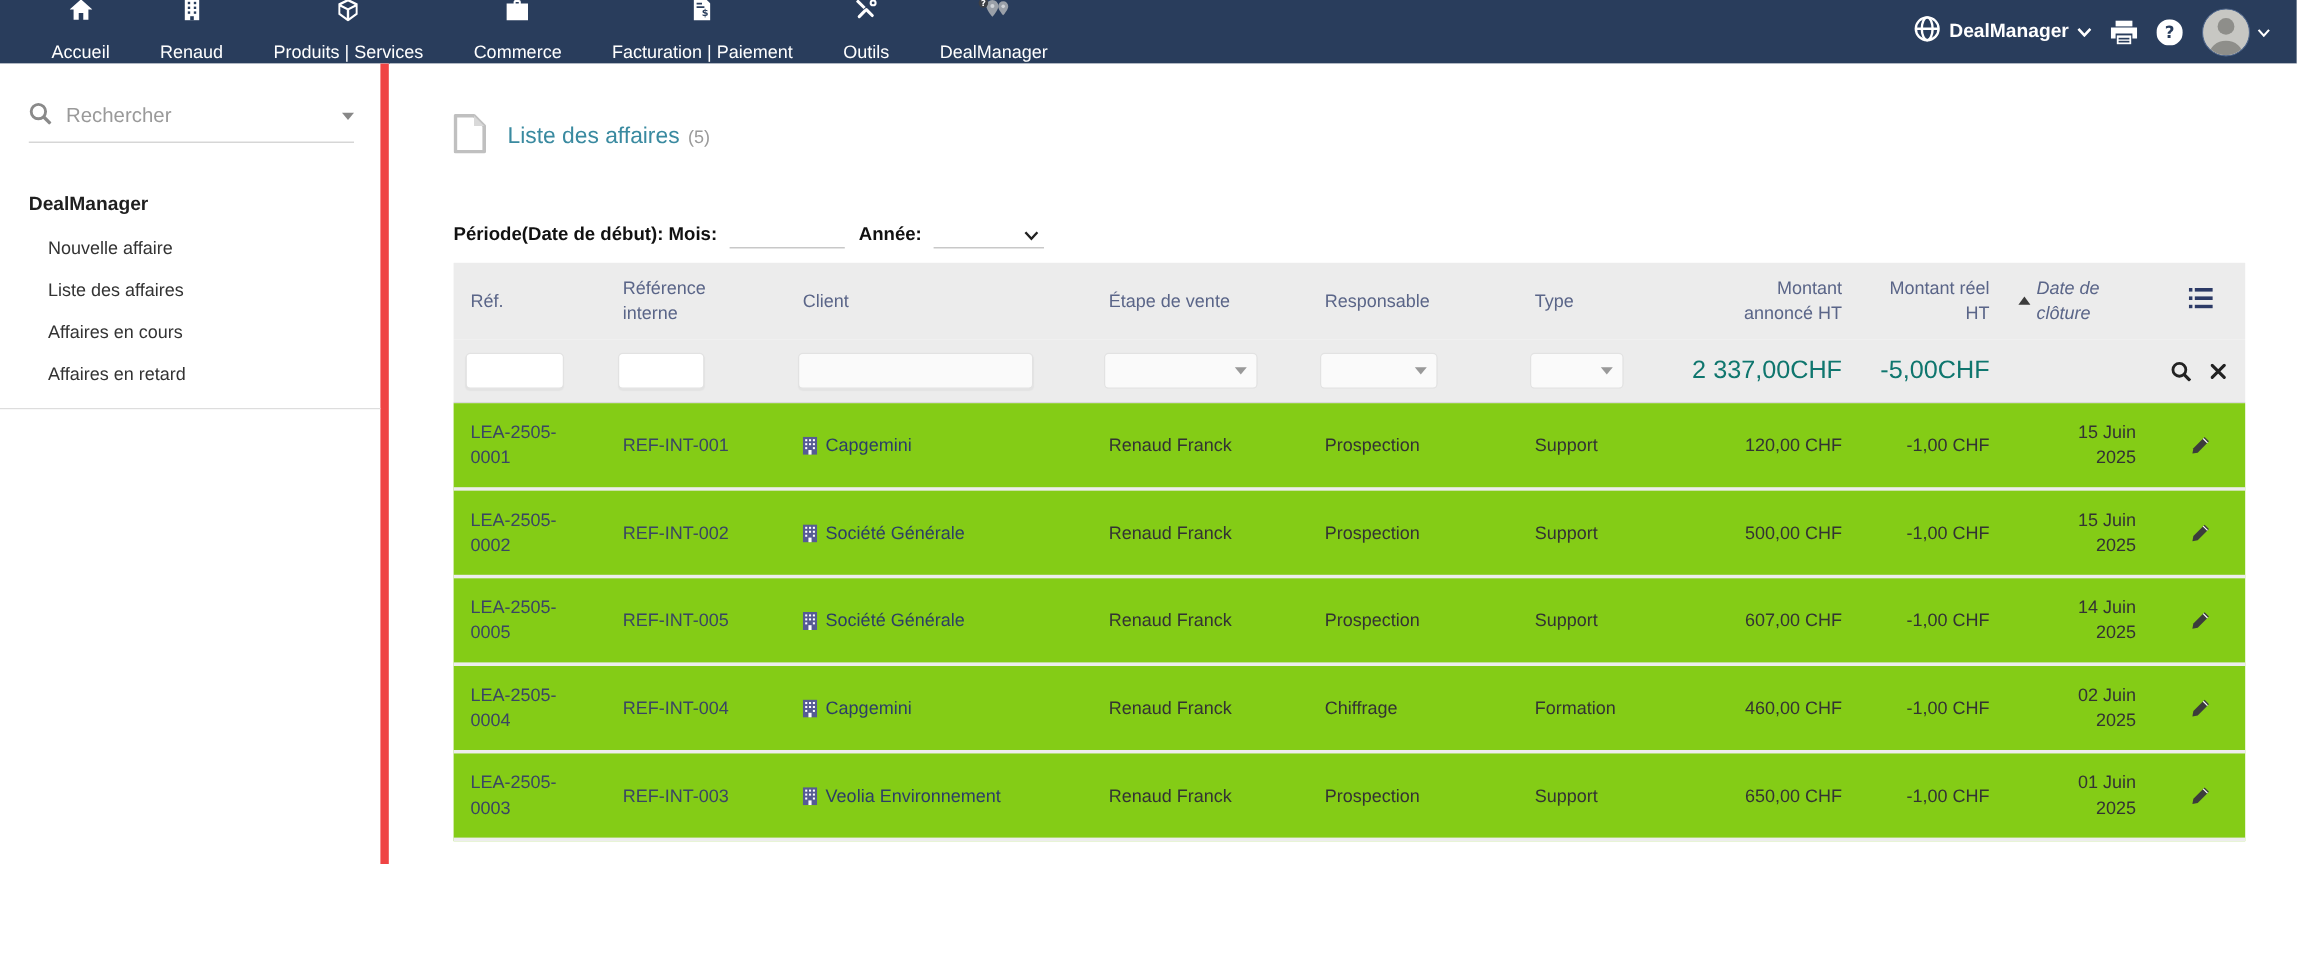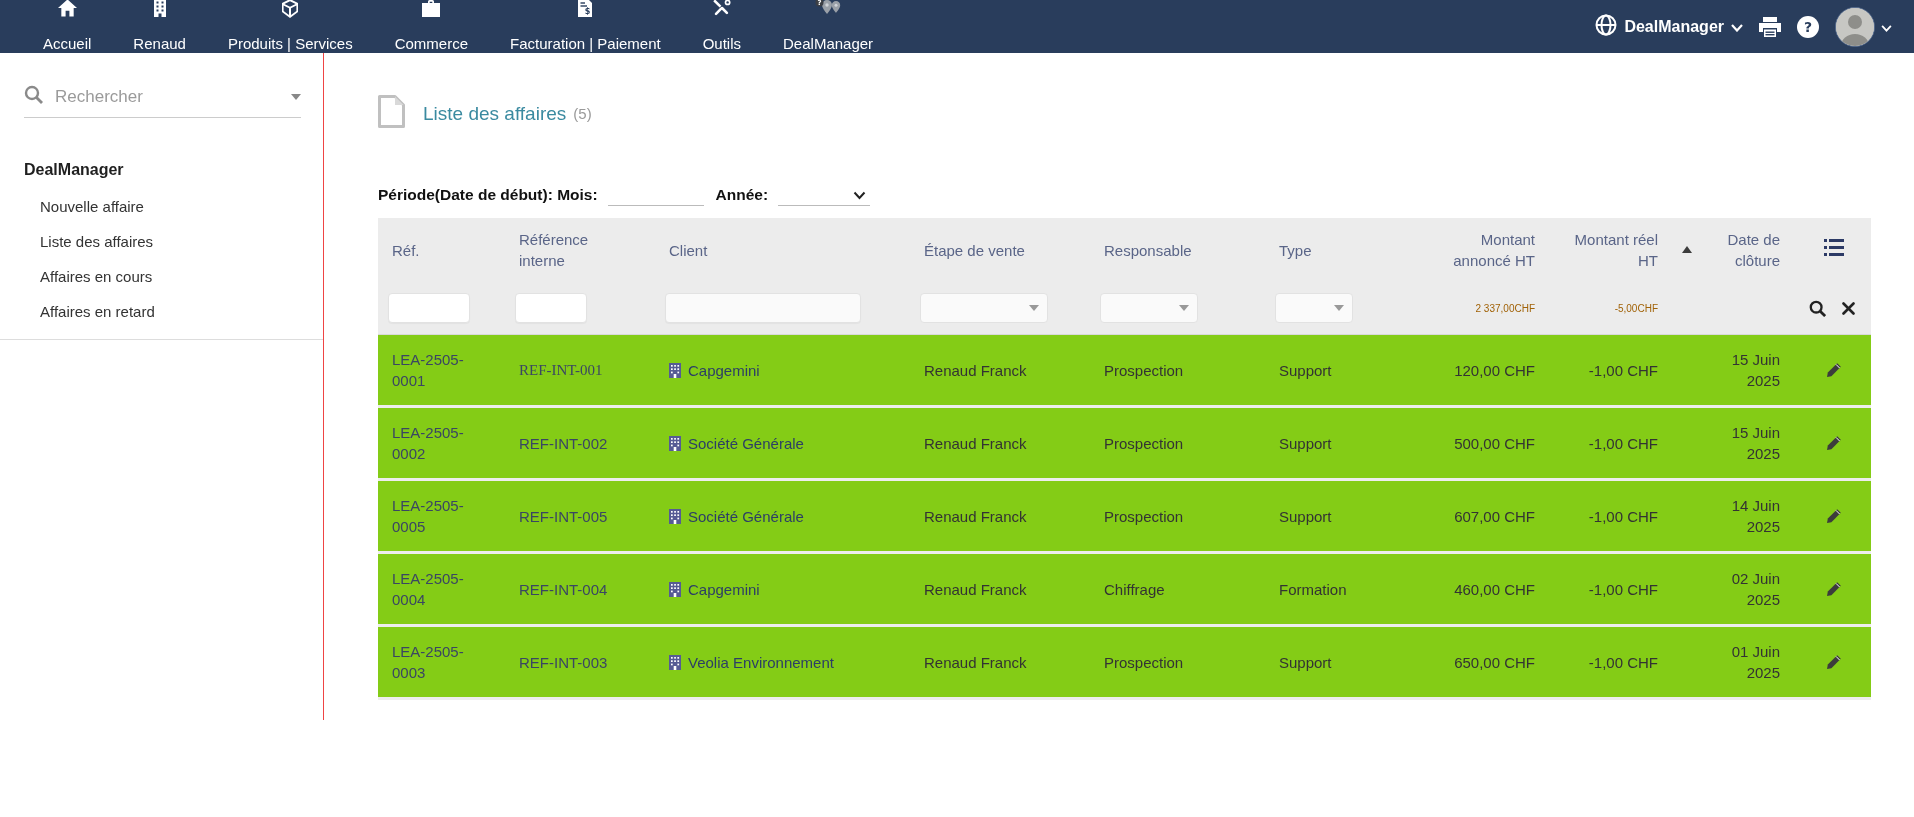--- a/index.html
+++ b/index.html
@@ -13,21 +13,21 @@
   .nav-item .nicon{height:22px;display:flex;align-items:center;justify-content:center;margin-bottom:1px;}
   .nav-item .nlabel{font-size:15px;line-height:16px;white-space:nowrap;padding-bottom:4px;margin-top:16px;}
   .nav-right{margin-left:auto;display:flex;align-items:center;gap:16px;color:#fff;}
   .app-switch{display:flex;align-items:center;gap:7px;cursor:pointer;}
   .app-switch .app-name{font-size:16px;font-weight:bold;}
   .icon-btn{display:flex;align-items:center;cursor:pointer;}
   .avatar-wrap{display:flex;align-items:center;gap:6px;cursor:pointer;}
   .avatar{width:38px;height:38px;border-radius:50%;overflow:hidden;display:block;border:1px solid #51688c;background:#c9c9c5;}
 
   
-  .sidebar{position:absolute;top:53px;left:0;width:324px;height:667px;background:#fff;border-right:1px solid #ef4444;box-sizing:border-box;}
+  .sidebar{position:absolute;top:53px;left:0;width:324px;height:667px;background:#fff;border-right:7px solid #ef4444;box-sizing:border-box;}
   .search-row{display:flex;align-items:center;margin:32px 22px 0 24px;border-bottom:1px solid #ccc;padding-bottom:9px;}
   .search-row input{border:none;outline:none;flex:1;font-size:17px;color:#444;margin-left:10px;font-family:inherit;}
   .search-row input::placeholder{color:#9a9a9a;}
   .caret-down{width:0;height:0;border-left:5px solid transparent;border-right:5px solid transparent;border-top:6px solid #888;margin-left:6px;}
   .side-title{font-size:16px;font-weight:bold;color:#1f1f1f;margin:43px 0 0 24px;}
   .side-nav{margin:10px 0 0 40px;}
   .side-item{font-size:15px;color:#333;padding:9px 0;cursor:pointer;}
   .side-divider{border-bottom:1px solid #ddd;margin:10px 0 0 0;}
 
   
@@ -52,21 +52,21 @@
   .w-amount{max-width:110px;}
   .w-date{max-width:86px;}
   .sort-asc{width:0;height:0;border-left:5px solid transparent;border-right:5px solid transparent;border-bottom:7px solid #3c3c3c;display:inline-block;margin:0 5px 2px 0;flex:0 0 auto;}
   .tfilter{background:#ececec;height:52px;align-items:center;border-bottom:1px solid #d9d9d9;}
   .fcell{padding:0 8px 0 10px;display:flex;align-items:center;}
   .fcell.r{justify-content:flex-end;padding-right:10px;}
   .fin{background:#fff;border:1px solid #e2e2e2;border-radius:4px;height:30px;box-sizing:border-box;box-shadow:0 1px 1px rgba(0,0,0,.04);outline:none;font-family:inherit;font-size:14px;padding:0 6px;}
   .fin.light{background:#fafafa;}
   .fsel{background:#fafafa;border:1px solid #e2e2e2;border-radius:4px;height:30px;box-sizing:border-box;display:flex;align-items:center;justify-content:flex-end;cursor:pointer;}
   .fsel .caret-down{margin-right:8px;border-top-color:#999;}
-  .ftotal{font-size:10px;color:#a16207;}
+  .ftotal{font-size:21px;color:#0f766e;}
   .ficons{display:flex;align-items:center;gap:16px;justify-content:center;width:100%;}
   .trow{background:#84cc16;height:70px;align-items:center;border-bottom:3px solid #ededed;}
   .tcell{font-size:15px;color:#333;padding:0 8px 0 14px;line-height:21px;}
   .tcell.r{text-align:right;padding-right:10px;}
   .ref-link{color:#3a4663;display:inline-block;max-width:92px;}
   .client-link{color:#2c3e66;display:flex;align-items:center;gap:7px;}
   .date-txt{display:inline-block;max-width:74px;}
   .acell{display:flex;justify-content:center;}
   .pencil-btn{cursor:pointer;display:flex;}
 </style>
@@ -283,21 +283,21 @@
             <span class="hwrap">Type</span>
           </div>
         <div class="hcell r">
             <span class="hwrap w-amount" style="text-align:right;">Montant annoncé HT</span>
           </div>
         <div class="hcell r">
             <span class="hwrap w-amount" style="text-align:right;">Montant réel HT</span>
           </div>
         <div class="hcell r">
             <span class="sort-asc"></span>
-            <span class="hwrap w-date" style="text-align:right;">Date de clôture</span>
+            <span class="hwrap w-date" style="text-align:left;font-style:italic;">Date de clôture</span>
           </div>
         <div class="hcell" style="justify-content:center;">
           <span>
             <svg width="20" height="17" viewBox="0 0 20 17">
                 <g fill="#2c3a66">
                   <rect x="0" y="0" width="3" height="3"></rect>
                   <rect x="5" y="0" width="15" height="3"></rect>
                   <rect x="0" y="7" width="3" height="3"></rect>
                   <rect x="5" y="7" width="15" height="3"></rect>
                   <rect x="0" y="14" width="3" height="3"></rect>
@@ -355,21 +355,21 @@
                     <line x1="11.5" y1="1.5" x2="1.5" y2="11.5"></line>
                   </g>
                 </svg>
             </span>
           </span>
         </div>
       </div>
 
       <div class="row trow">
         <div class="tcell"><span class="ref-link">LEA-2505-0001</span></div>
-        <div class="tcell"><span class="ref-link" style="max-width:none;font-family:Liberation Serif, serif;">REF-INT-001</span></div>
+        <div class="tcell"><span class="ref-link" style="max-width:none;">REF-INT-001</span></div>
         <div class="tcell">
             <span class="client-link">
               <svg width="12" height="15" viewBox="0 0 12 15">
                 <rect x="0" y="0" width="12" height="15" fill="#565b94"></rect>
                 <g fill="#fff">
                   <rect x="2" y="2" width="1.7" height="1.7"></rect>
                   <rect x="5.2" y="2" width="1.7" height="1.7"></rect>
                   <rect x="8.4" y="2" width="1.7" height="1.7"></rect>
                   <rect x="2" y="5.3" width="1.7" height="1.7"></rect>
                   <rect x="5.2" y="5.3" width="1.7" height="1.7"></rect>

